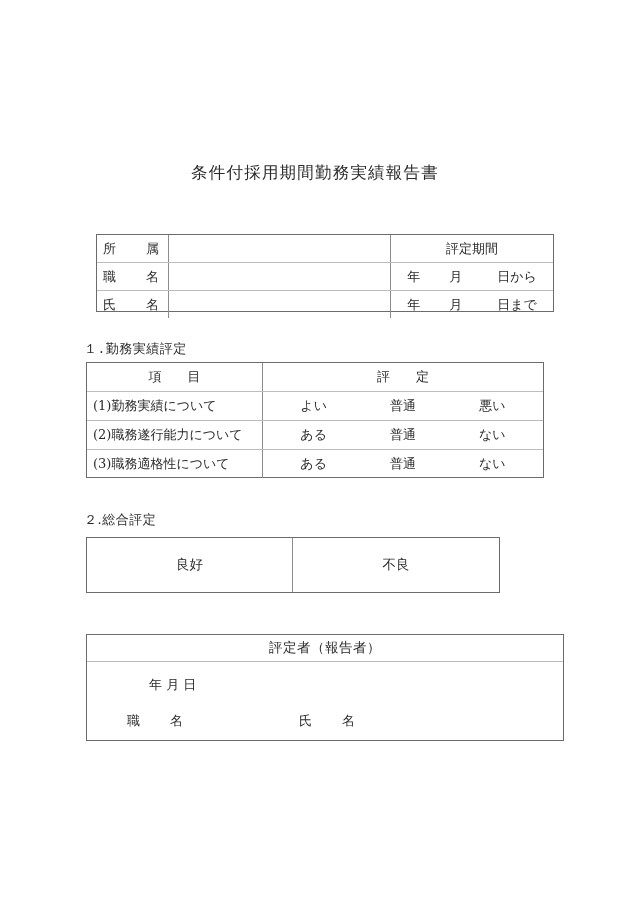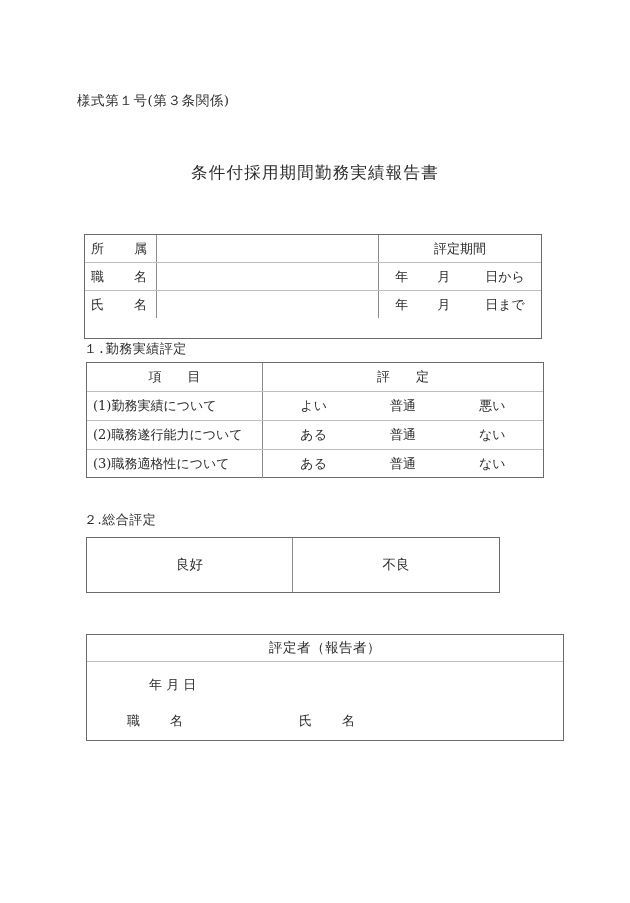--- a/index.html
+++ b/index.html
@@ -69,24 +69,24 @@
   .sp2 {
     display: inline-block;
     width: 56px;
     text-align: justify;
     text-align-last: justify;
     text-justify: inter-character;
   }
 
   
   #table-basic {
-    left: 84px;
+    left: 96px;
     top: 234px;
     width: 458px;
-    height: 105px;
+    height: 78px;
   }
   #table-basic .row { height: 28px; }
   #table-basic .row:nth-child(2) { height: 28px; }
   #table-basic .row:nth-child(3) { height: 27px; }
   #table-basic .c-label { width: 72px; }
   #table-basic .c-blank { width: 222px; }
   #table-basic .c-right { width: 162px; }
 
   .date-line {
     display: flex;
@@ -186,21 +186,20 @@
     align-items: center;
   }
   .ev-names .job { display: inline-block; width: 172px; }
   .ev-names .nm { display: inline-block; }
 </style>
 </head>
 <body>
 
 <div class="page">
 
-  <div class="form-no">様式第１号(第３条関係)</div>
 
   <div class="doc-title">条件付採用期間勤務実績報告書</div>
 
   <div class="tbl" id="table-basic">
     <div class="row">
       <div class="cell c-label vdiv">
         <span class="sp2">所　属</span>
       </div>
       <div class="cell c-blank vdiv"></div>
       <div class="cell c-right center">評定期間</div>

